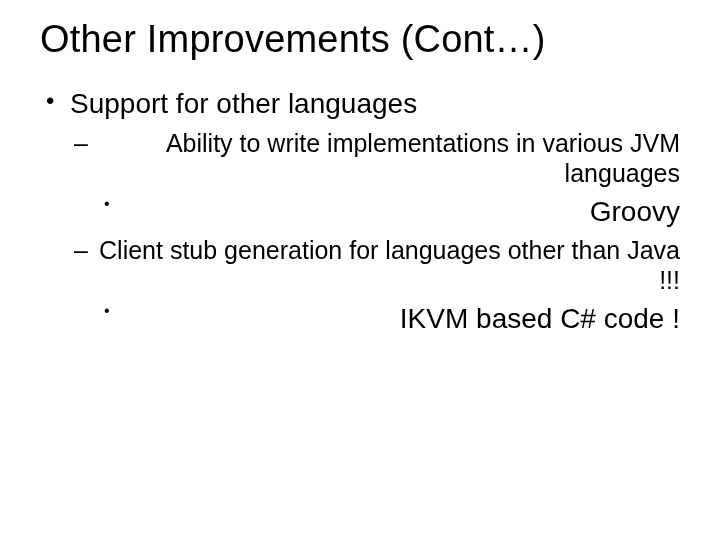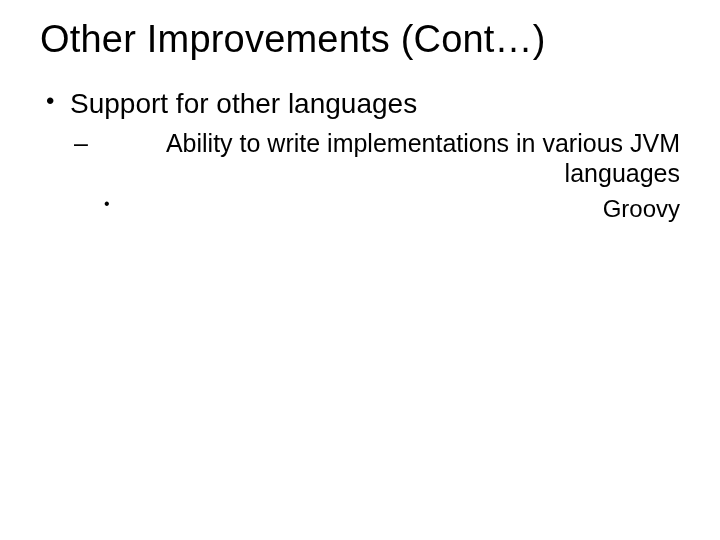--- a/index.html
+++ b/index.html
@@ -62,21 +62,21 @@
     left: 4px;
     top: 0;
     font-size: 25px;
   }
   
   .lvl3 {
     margin-top: 6px;
     margin-bottom: 6px;
   }
   .lvl3 > li {
-    font-size: 24px;
+    font-size: 28px;
     padding-left: 24px;
     margin-bottom: 6px;
     line-height: 1.25;
   }
   .lvl3 > li::before {
     content: "•";
     position: absolute;
     left: 6px;
     top: 0;
     font-size: 16px;
@@ -94,16 +94,24 @@
 
       <ul class="lvl2">
         <li>
           <span>Ability to write implementations in various JVM languages</span>
           <ul class="lvl3">
             <li>
               <span>Groovy</span>
             </li>
           </ul>
         </li>
+        <li>
+          <span>Client stub generation for languages other than Java !!!</span>
+          <ul class="lvl3">
+            <li>
+              <span>IKVM based C# code !</span>
+            </li>
+          </ul>
+        </li>
       </ul>
     </li>
   </ul>
 </div>
 
 </body></html>

